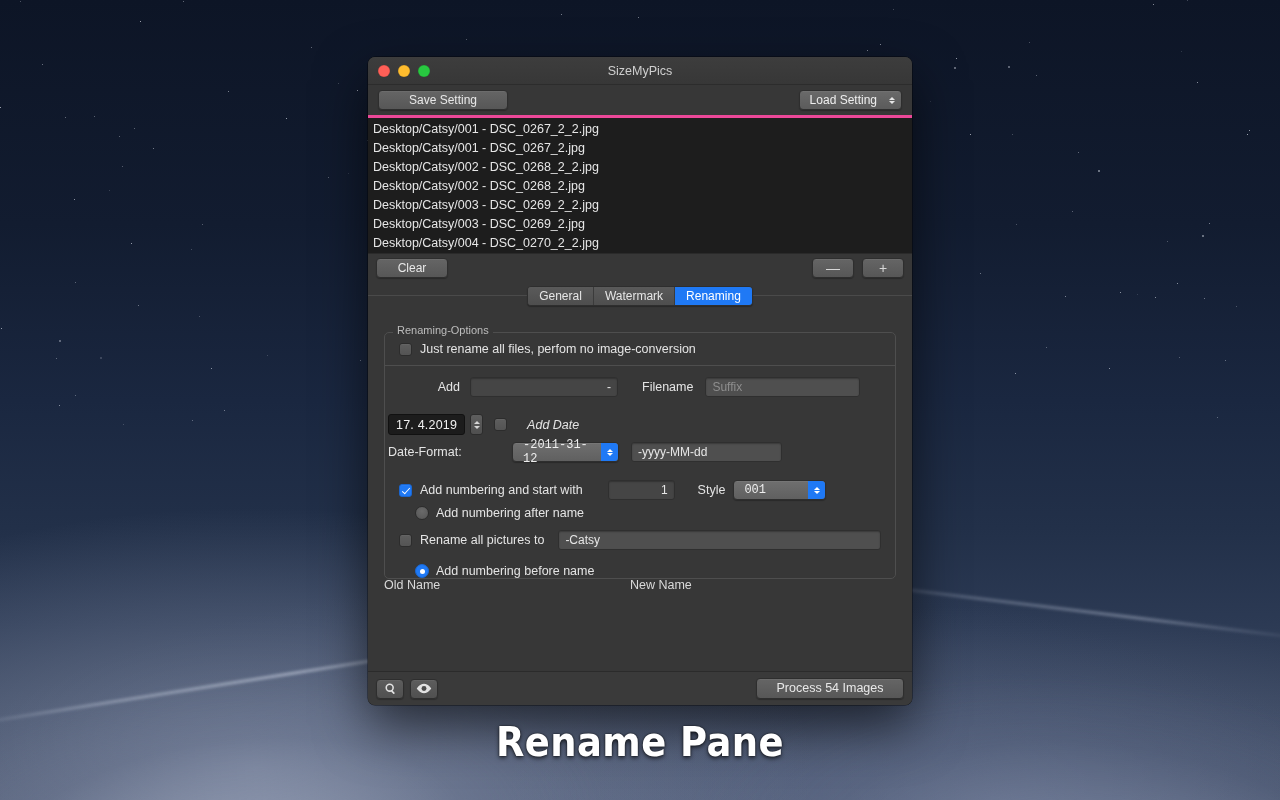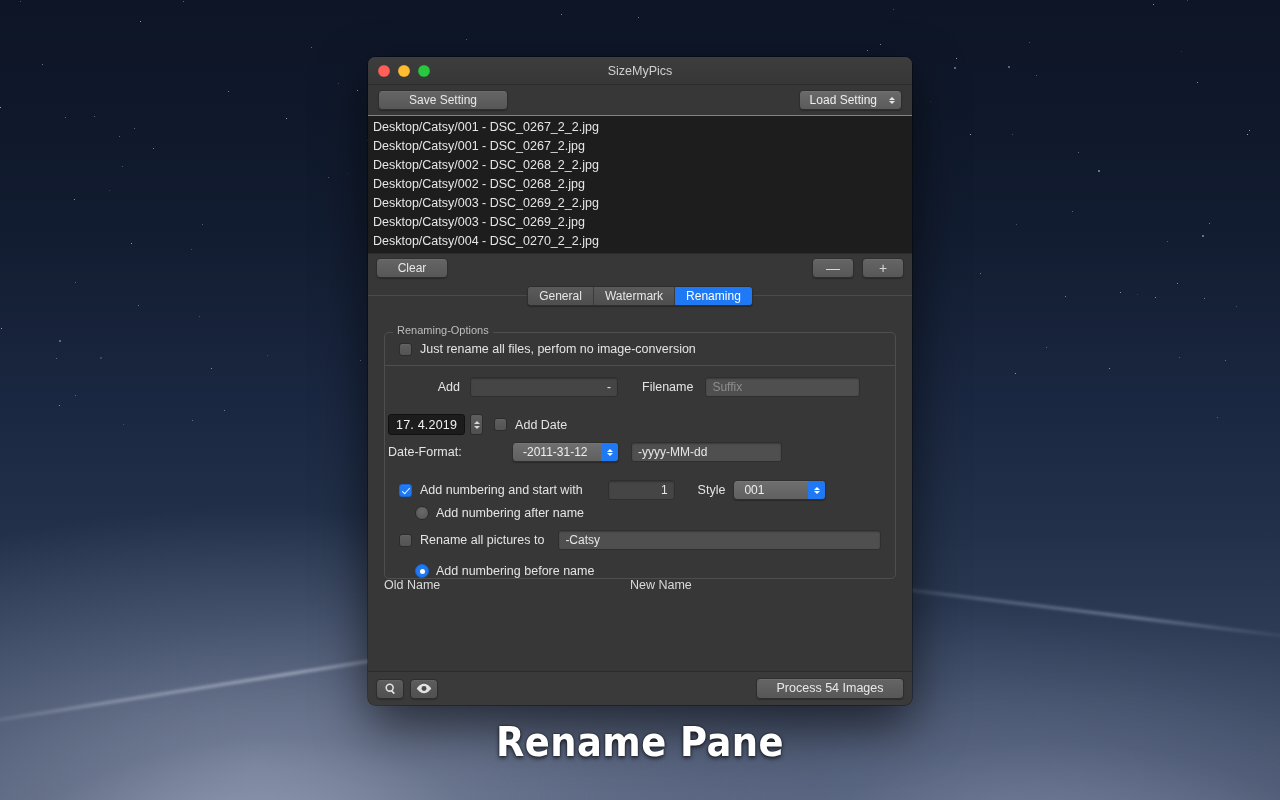--- a/index.html
+++ b/index.html
@@ -147,35 +147,35 @@
   .popup .chev {
     position:absolute; right:6px; top:0; bottom:0;
     display:flex; flex-direction:column; justify-content:center; align-items:center;
     gap:1px;
   }
   .chev .up, .chev .dn {
     width:0;height:0;border-left:3.2px solid transparent;border-right:3.2px solid transparent;
   }
   .chev .up { border-bottom:3.6px solid #e6e6e6; }
   .chev .dn { border-top:3.6px solid #e6e6e6; }
-  .popup.blue-chev { padding-right:22px; background: linear-gradient(180deg,#6f6f6f 0%, #606060 100%); }
+  .popup.blue-chev { padding-right:22px; background: linear-gradient(180deg,#6f6f6f 0%, #606060 100%); font-family: Liberation Mono, monospace; }
   .popup.blue-chev .chevbox {
     position:absolute; right:0; top:0; bottom:0; width:17px;
     background:#1f79f5;
     border-radius:0 3.5px 3.5px 0;
     display:flex; flex-direction:column; justify-content:center; align-items:center; gap:1px;
   }
   .chevbox .up { width:0;height:0;border-left:3.2px solid transparent;border-right:3.2px solid transparent;border-bottom:3.6px solid #ffffff; }
   .chevbox .dn { width:0;height:0;border-left:3.2px solid transparent;border-right:3.2px solid transparent;border-top:3.6px solid #ffffff; }
 
   
   #file-list {
     flex:0 0 139px; height:139px;
     background:#1d1d1d;
-    border-top:1px solid #ec4899;
+    border-top:3px solid #ec4899;
     border-bottom:1px solid #2a2a2a;
     overflow:hidden;
     padding-top:2px;
   }
   .file-row {
     font-size:12.5px;
     color:#e6e6e6;
     padding:1px 0 1px 5px;
     line-height:17px;
     white-space:nowrap;
@@ -583,21 +583,21 @@
           <span class="field ph" style="width:155px; margin-left:12px;">Suffix</span>
         </div>
 
         <div class="row" style="padding:6px 14px 0 3px;">
           <span class="datefield">17. 4.2019</span>
           <span class="stepper" style="margin-left:5px;">
             <span class="up"></span>
               <span class="dn"></span>
           </span>
           <span class="cb" style="margin-left:11px;"></span>
-          <span class="lbl" style="margin-left:8px;">Add Date</span>
+          <span class="lbl" style="margin-left:20px;font-style:italic;">Add Date</span>
         </div>
 
         <div class="row" style="padding:7px 14px 0 3px;">
           <span class="lbl" style="width:114px; text-align:left;">Date-Format:</span>
           <span class="popup blue-chev" style="margin-left:10px; width:107px; justify-content:flex-start;">
             <span>-2011-31-12</span>
             <span class="chevbox">
               <span class="up"></span>
                 <span class="dn"></span>
             </span>

